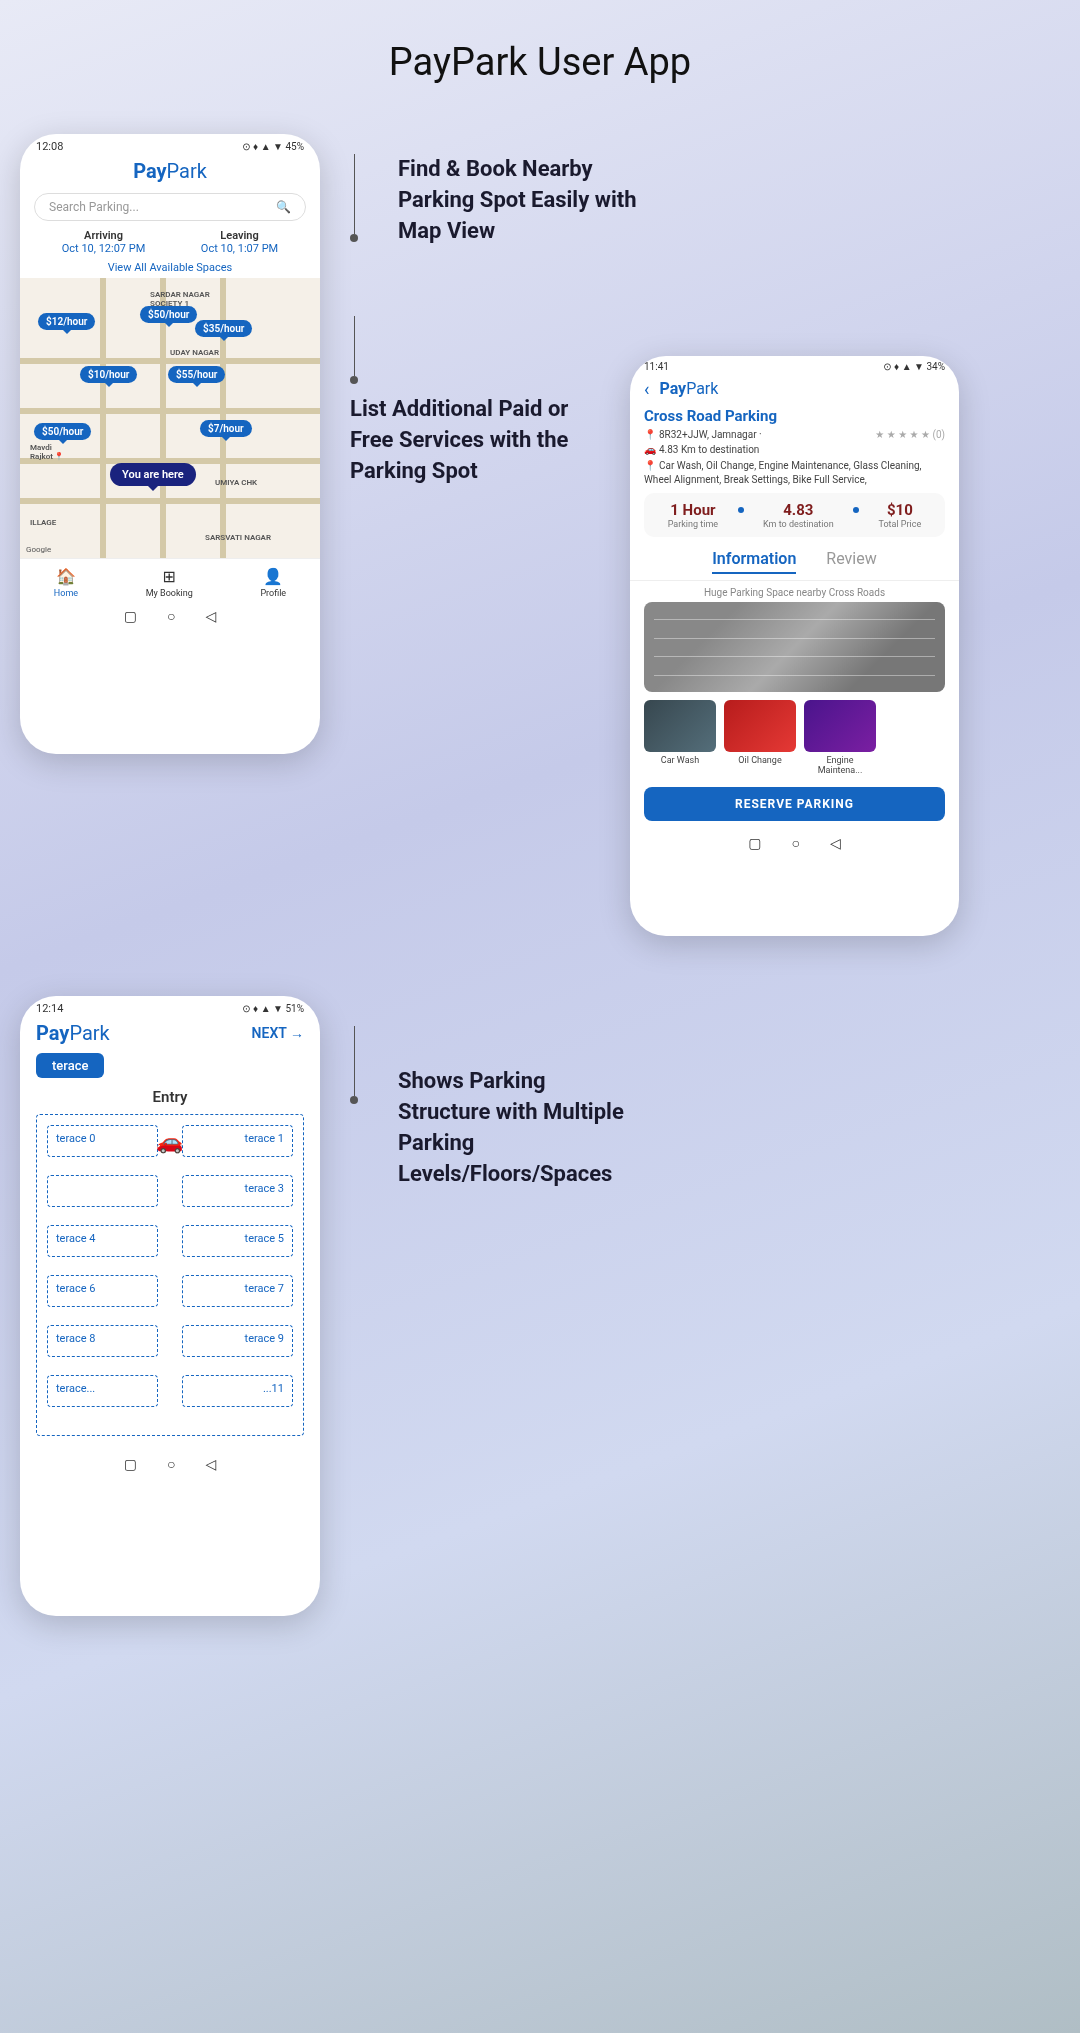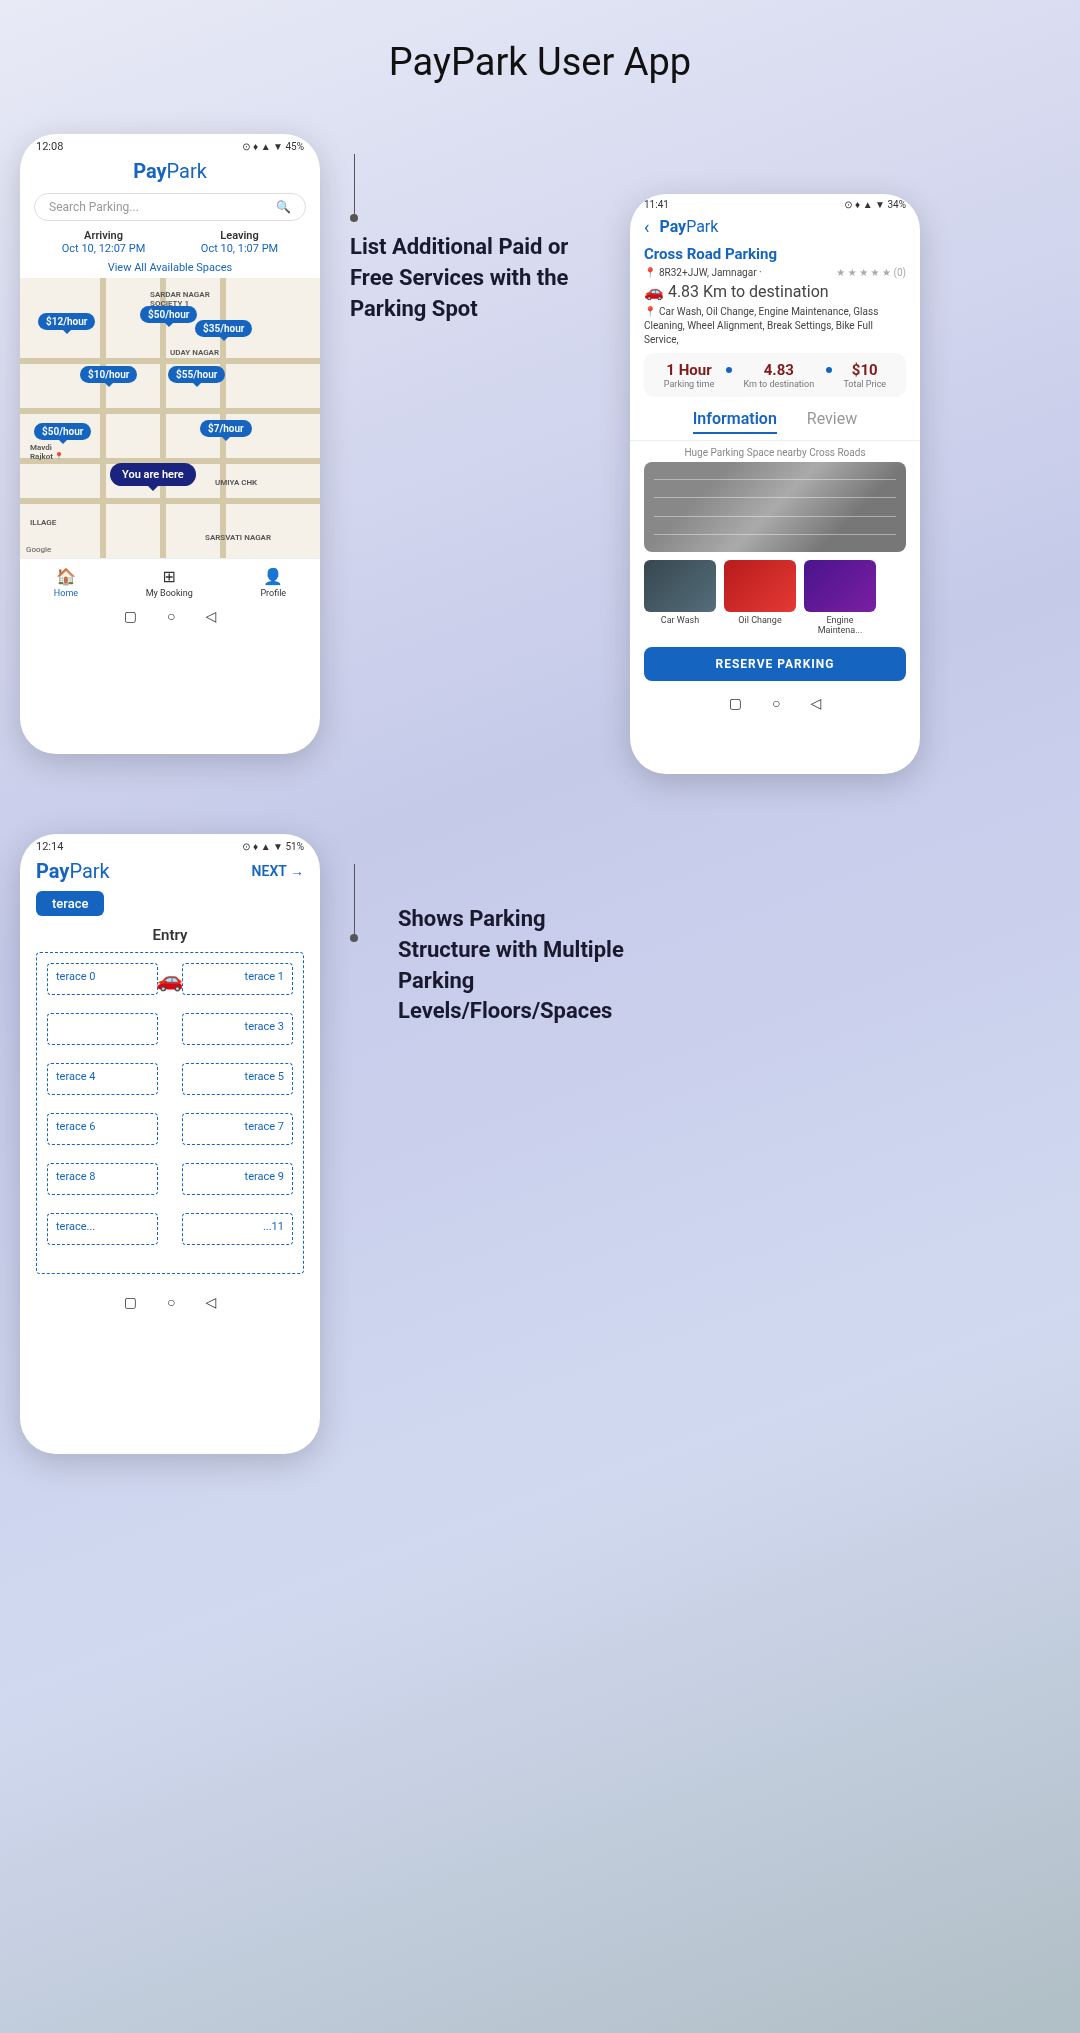--- a/index.html
+++ b/index.html
@@ -206,21 +206,21 @@
     }
     .annotation-text {
       font-size: 22px;
       font-weight: 700;
       color: #1a1a2e;
       line-height: 1.4;
     }
 
     
     .phone2 {
-      width: 290px;
+      width: 329px;
       min-height: 580px;
       margin-top: 60px;
     }
     .phone2-status {
       display: flex;
       justify-content: space-between;
       align-items: center;
       padding: 5px 14px 2px;
       font-size: 10px;
       color: #333;
@@ -242,21 +242,21 @@
       padding: 2px 14px;
     }
     .parking-info-row {
       display: flex;
       justify-content: space-between;
       align-items: flex-start;
       padding: 2px 14px 4px;
     }
     .parking-addr { font-size: 10px; color: #444; }
     .stars { font-size: 10px; color: #aaa; }
-    .km-row { font-size: 16px; color: #444; padding: 0 14px 4px; }
+    .km-row { font-size: 10px; color: #444; padding: 0 14px 4px; }
     .services-row { font-size: 10px; color: #444; padding: 0 14px 6px; line-height: 1.4; }
 
     .stats-row {
       display: flex;
       justify-content: space-around;
       padding: 8px 14px;
       background: #f8f8f8;
       margin: 0 14px 8px;
       border-radius: 10px;
     }
@@ -524,20 +524,29 @@
 
     <div class="android-nav">
       <span class="android-btn">▢</span>
       <span class="android-btn">○</span>
       <span class="android-btn">◁</span>
     </div>
   </div>
 
   <div style="display:flex; flex-direction:column; flex:1;">
 
+    <div style="display:flex; align-items:flex-start; gap:20px; margin-bottom:30px;">
+      <div style="display:flex;flex-direction:column;align-items:center;padding-top:20px;">
+        <div style="width:1px;height:80px;background:#555;"></div>
+        <div style="width:8px;height:8px;border-radius:50%;background:#555;"></div>
+      </div>
+      <div class="annotation">
+        <p class="annotation-text">Find &amp; Book Nearby Parking Spot Easily with Map View</p>
+      </div>
+    </div>
 
     <div style="display:flex;align-items:flex-start;gap:20px;">
 
       <div style="display:flex; flex-direction:column; align-items:flex-start; max-width:260px; padding-top:20px;">
         <div style="display:flex;flex-direction:column;align-items:center;margin-bottom:10px;">
           <div style="width:1px;height:60px;background:#555;"></div>
           <div style="width:8px;height:8px;border-radius:50%;background:#555;"></div>
         </div>
         <p class="annotation-text">List Additional Paid or Free Services with the Parking Spot</p>
       </div>

